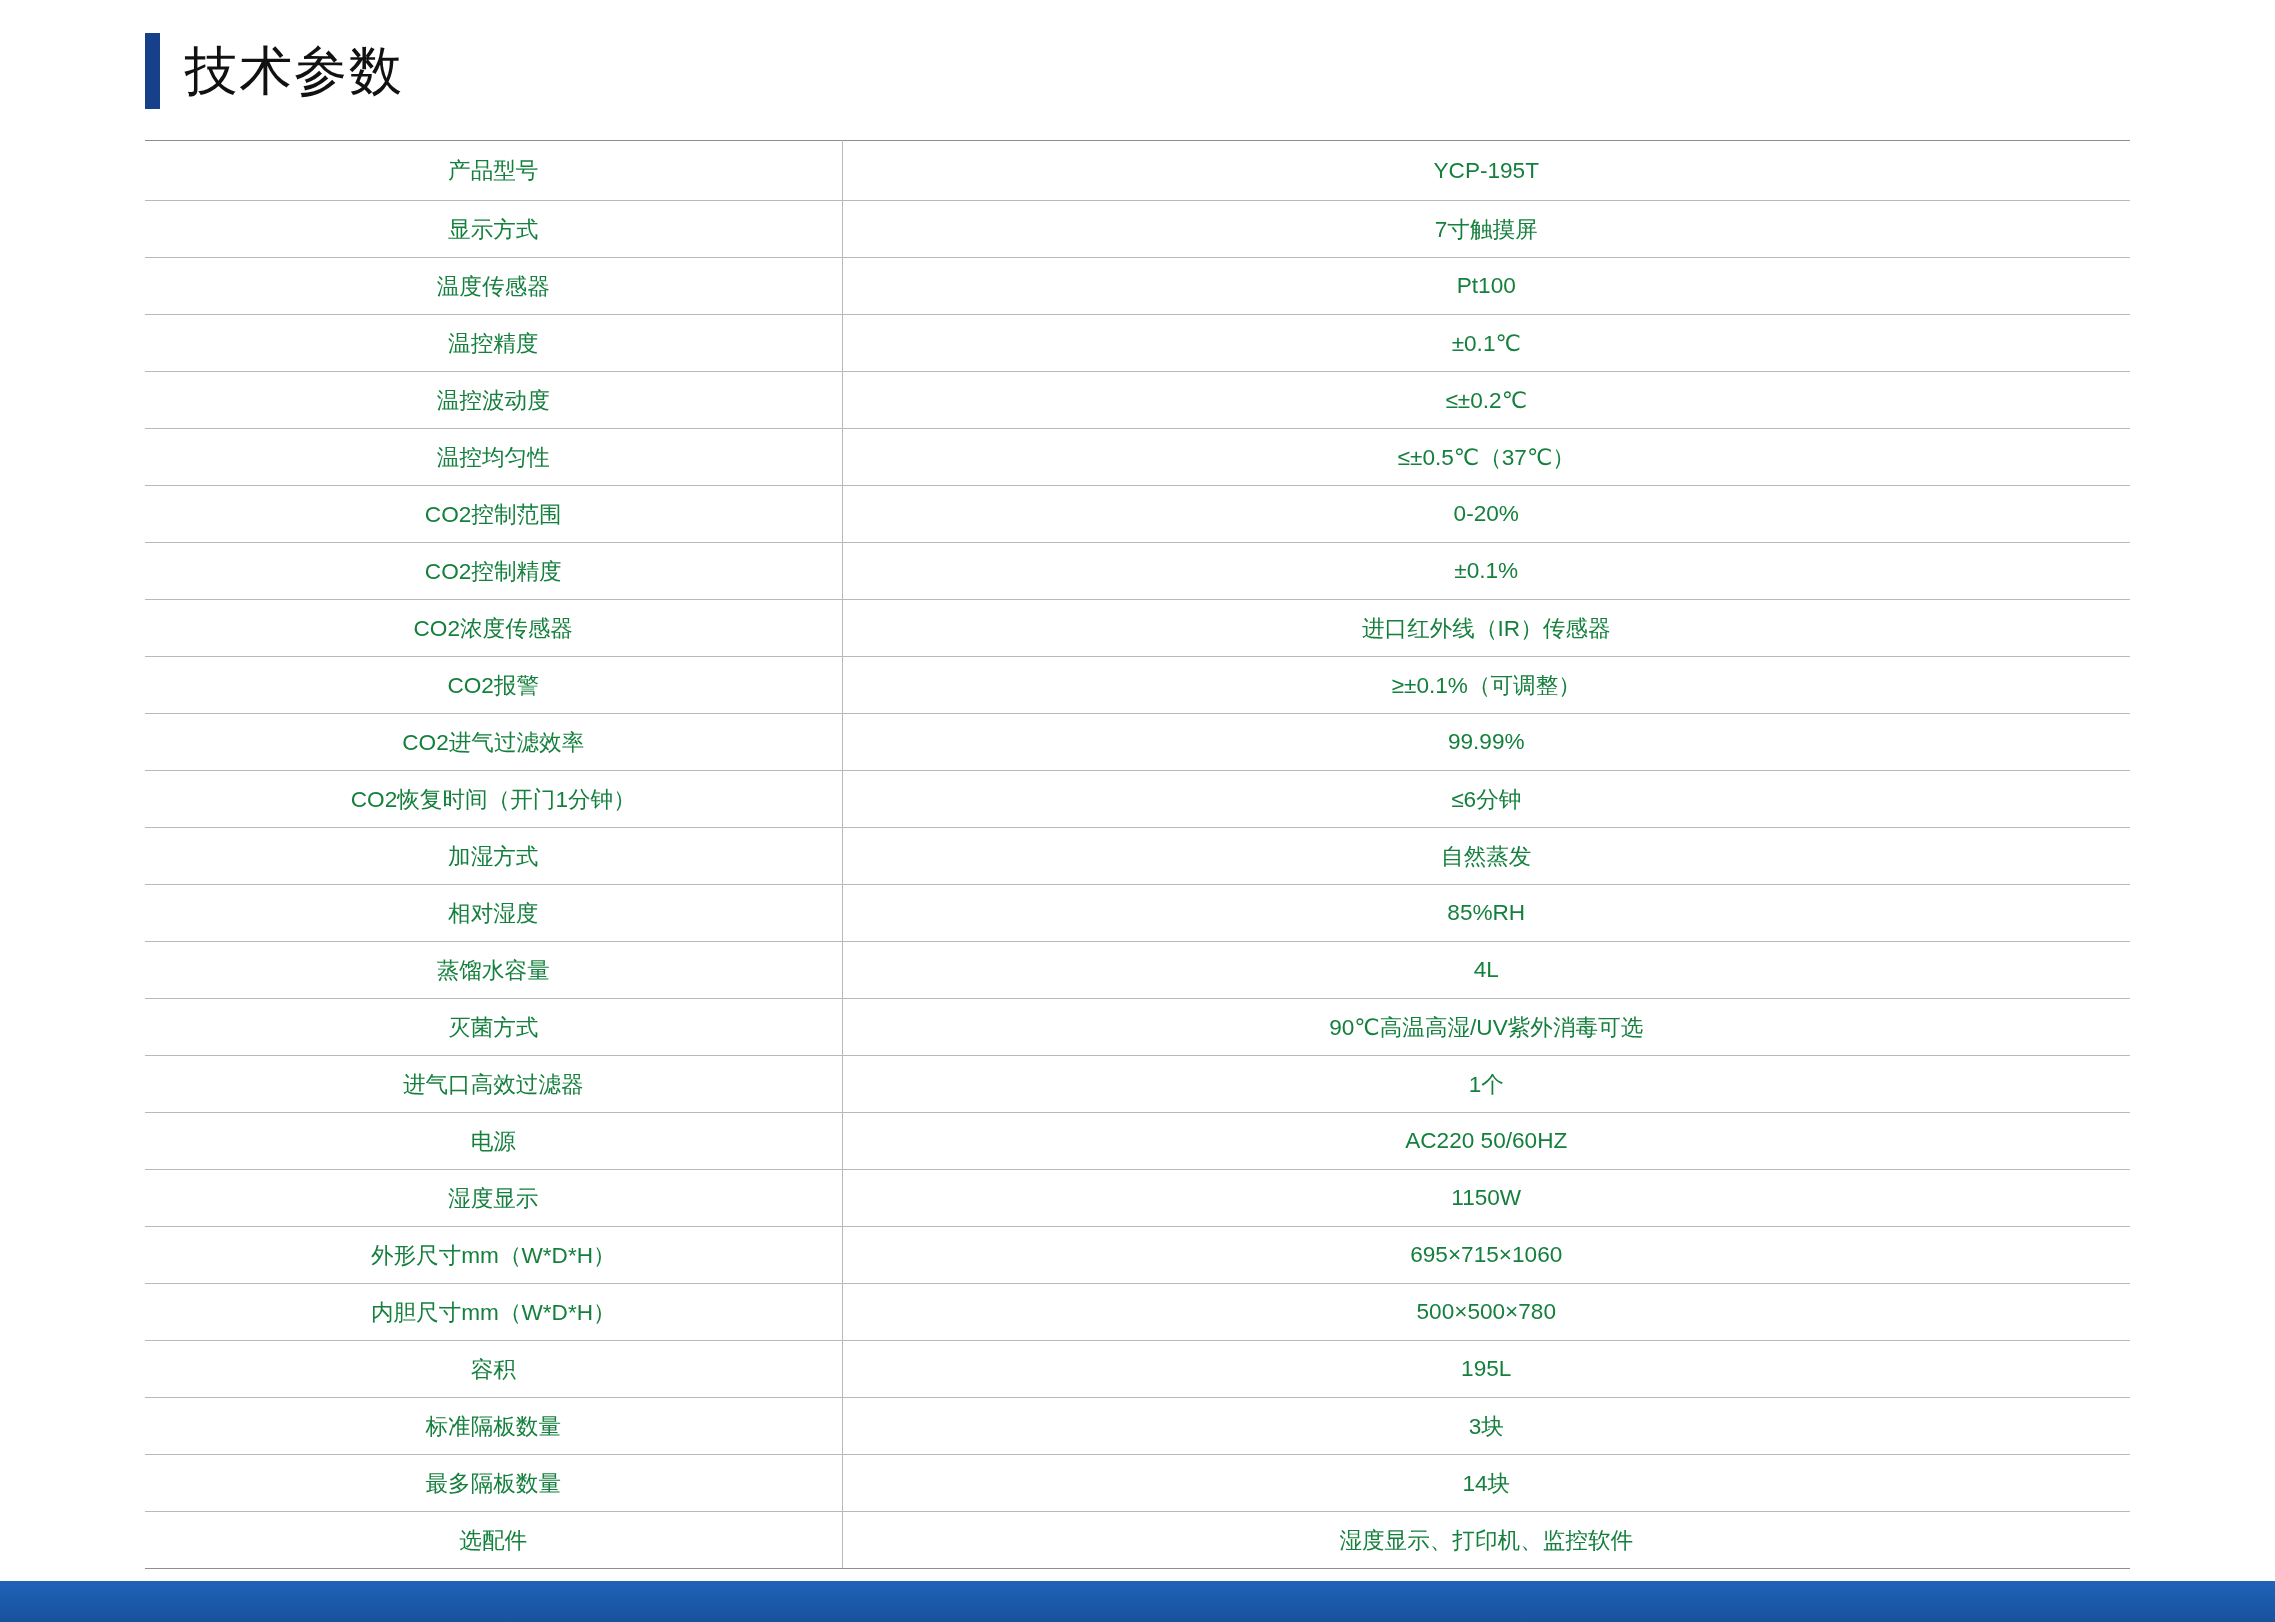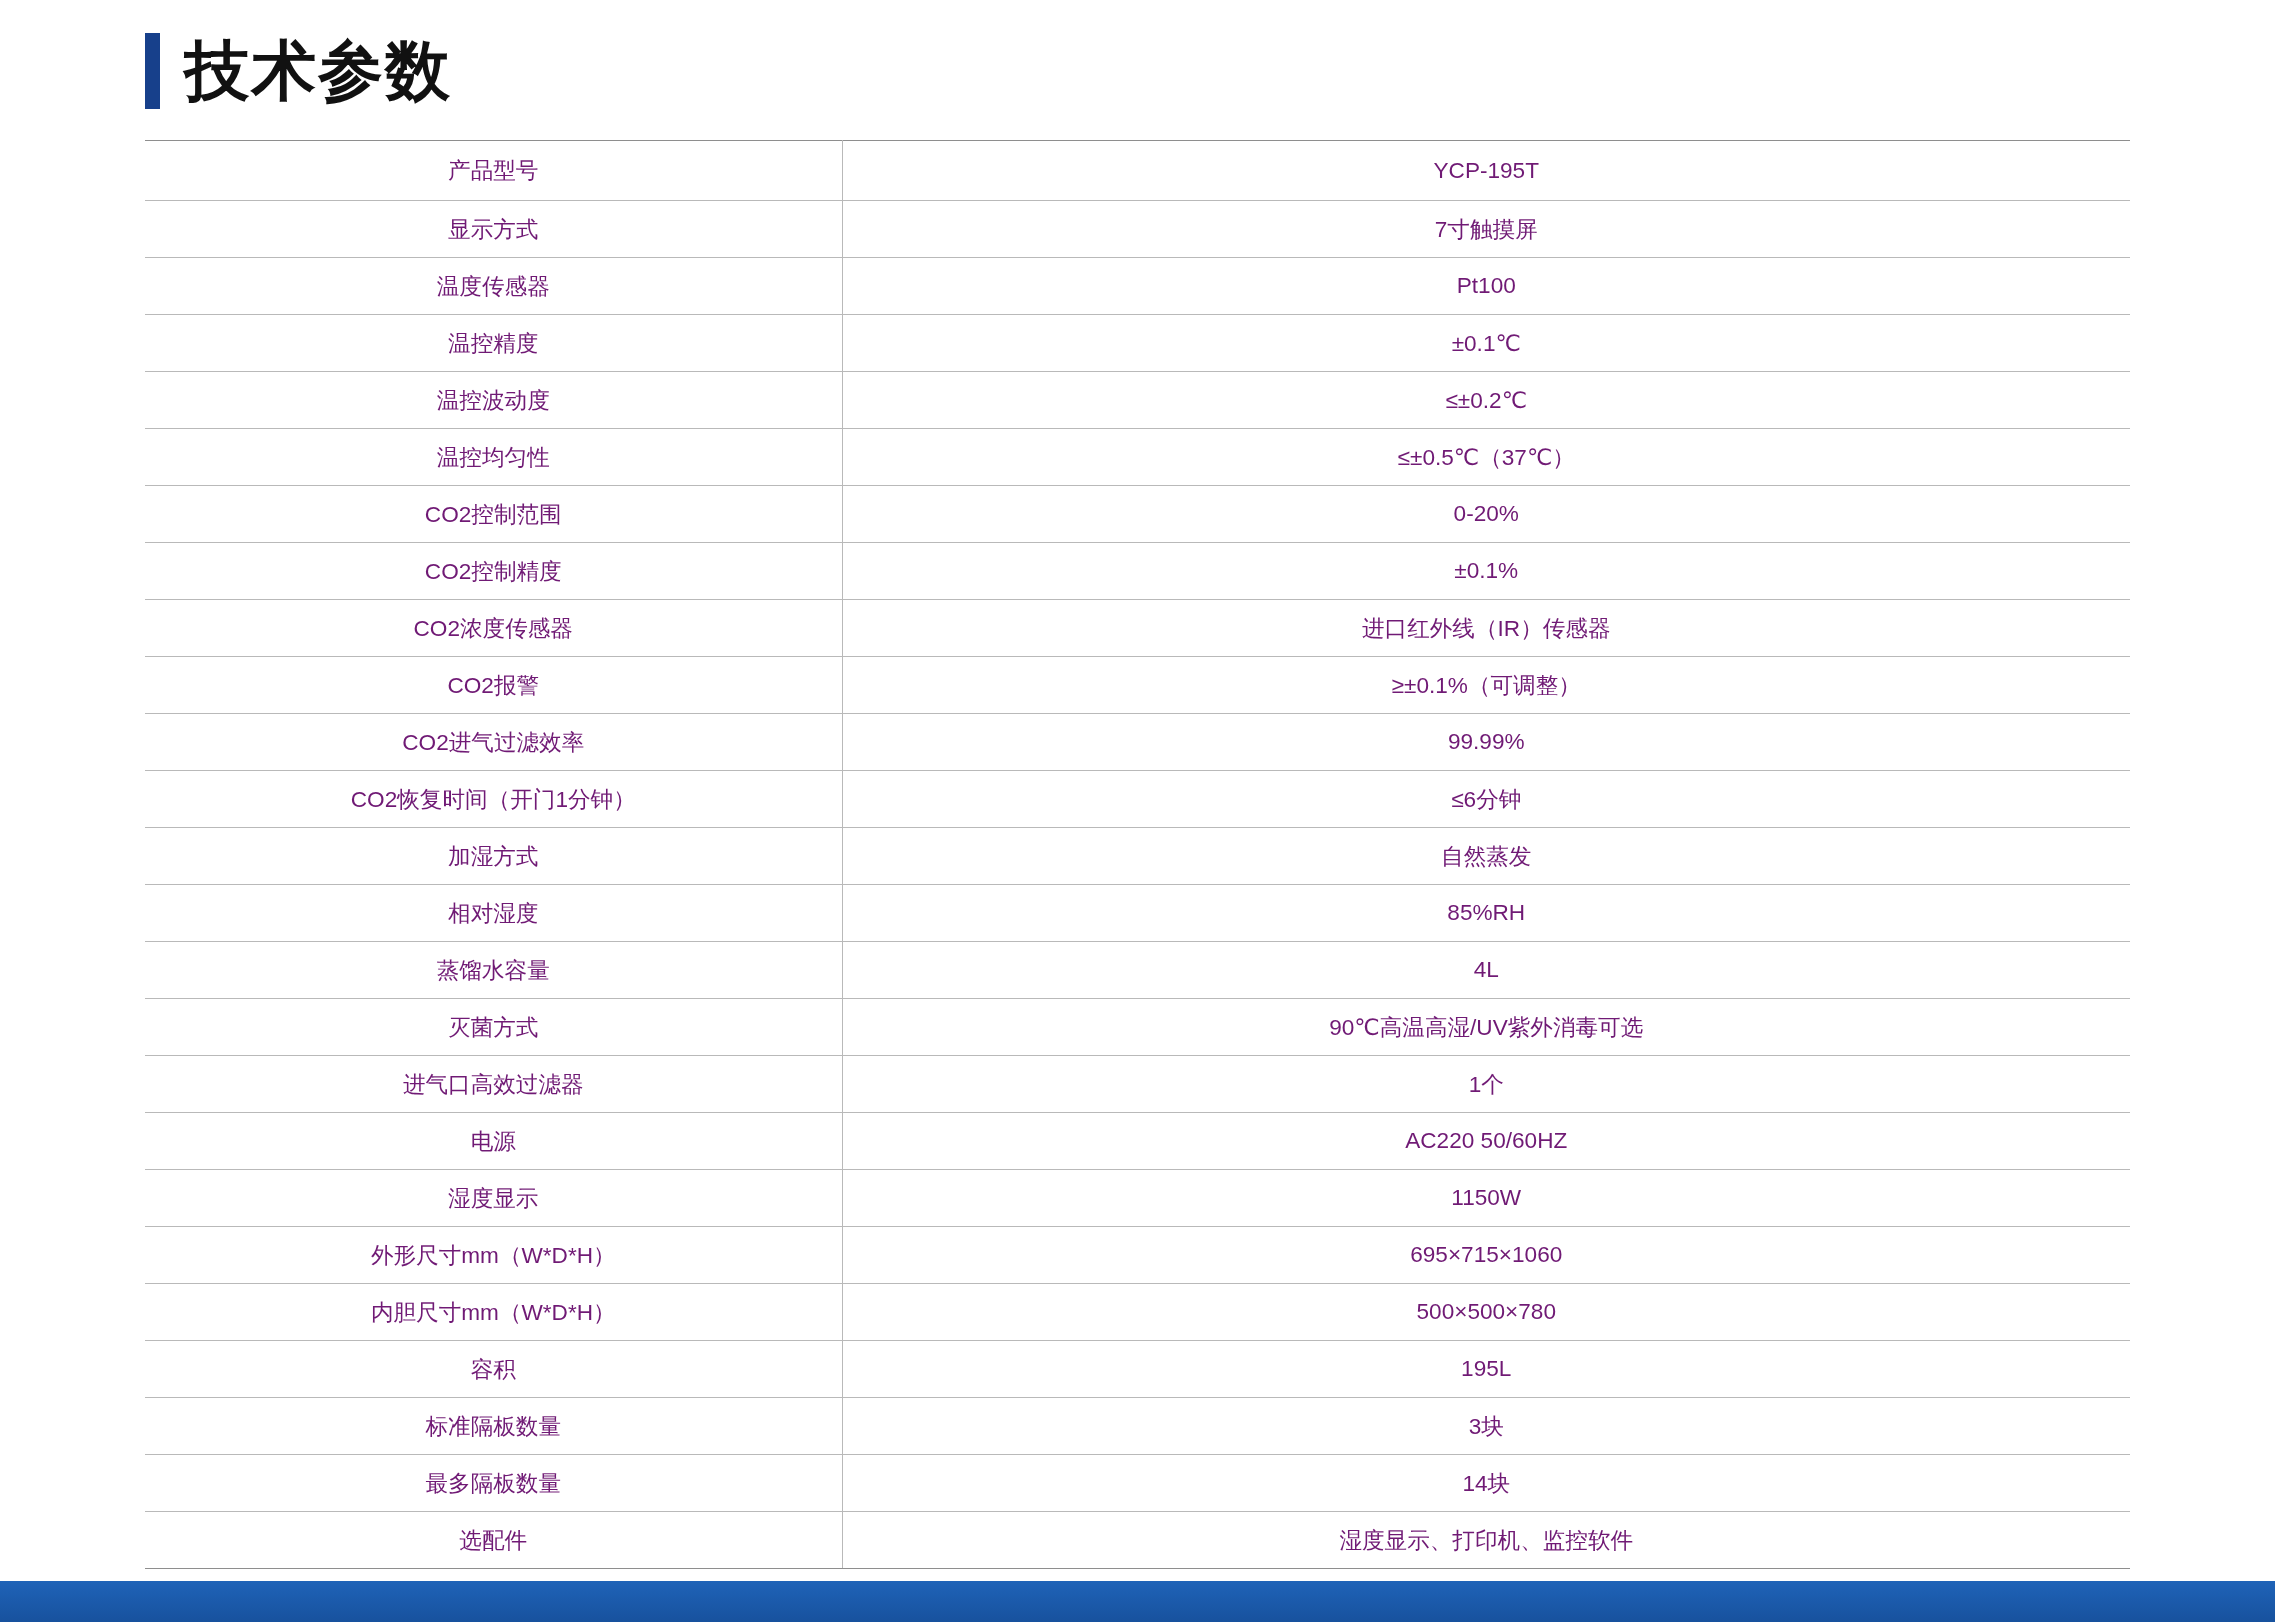--- a/index.html
+++ b/index.html
@@ -30,22 +30,22 @@
     align-items: center;
     height: 87px;
   }
   .title-bar {
     width: 14.5px;
     height: 76px;
     background: #17408b;
     margin-right: 25px;
   }
   .title-text {
-    font-size: 65px;
-    font-weight: bold;
+    font-size: 53px;
+    font-weight: normal;
     letter-spacing: 1.8px;
     color: #111111;
     line-height: 1;
     white-space: nowrap;
   }
   
   .spec-table {
     position: absolute;
     left: 145px;
     top: 140px;
@@ -53,21 +53,21 @@
     border-collapse: collapse;
     table-layout: fixed;
   }
   .spec-table tr {
     height: 57px;
   }
   .spec-table td {
     border-top: 0.9px solid #b9b9b9;
     border-bottom: 0.9px solid #b9b9b9;
     font-size: 22.6px;
-    color: #701a75;
+    color: #15803d;
     text-align: center;
     vertical-align: middle;
     padding: 0 9px;
     box-sizing: border-box;
     white-space: nowrap;
   }
   .spec-table td.label {
     width: 697px;
     border-right: 0.9px solid #b9b9b9;
   }

